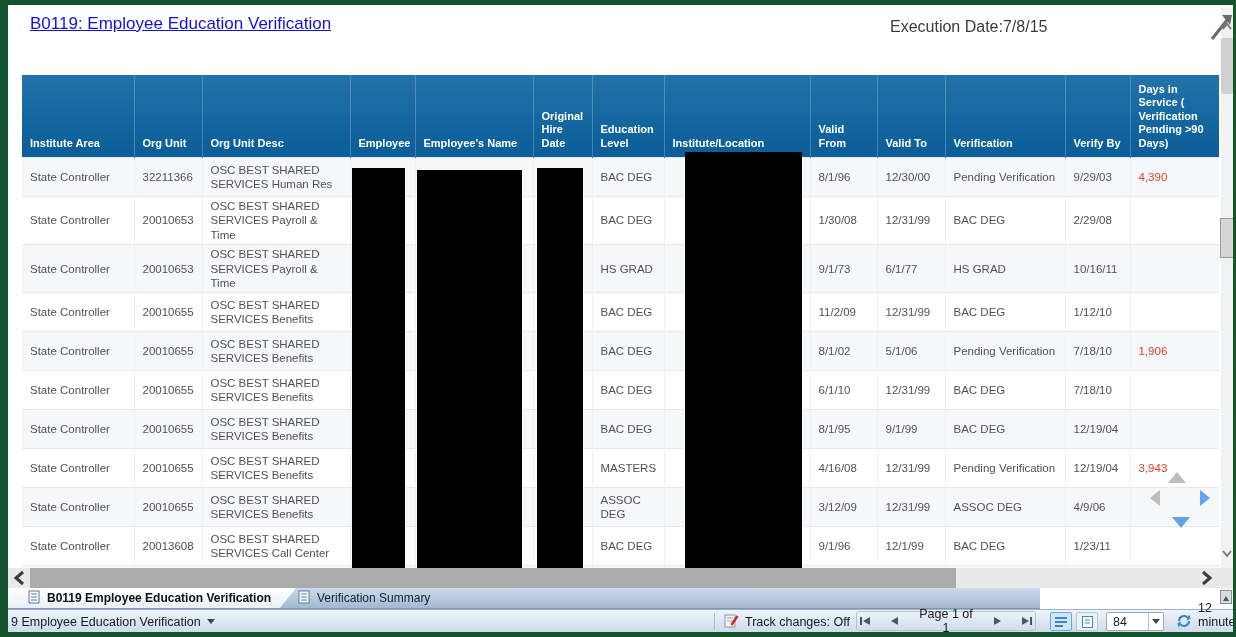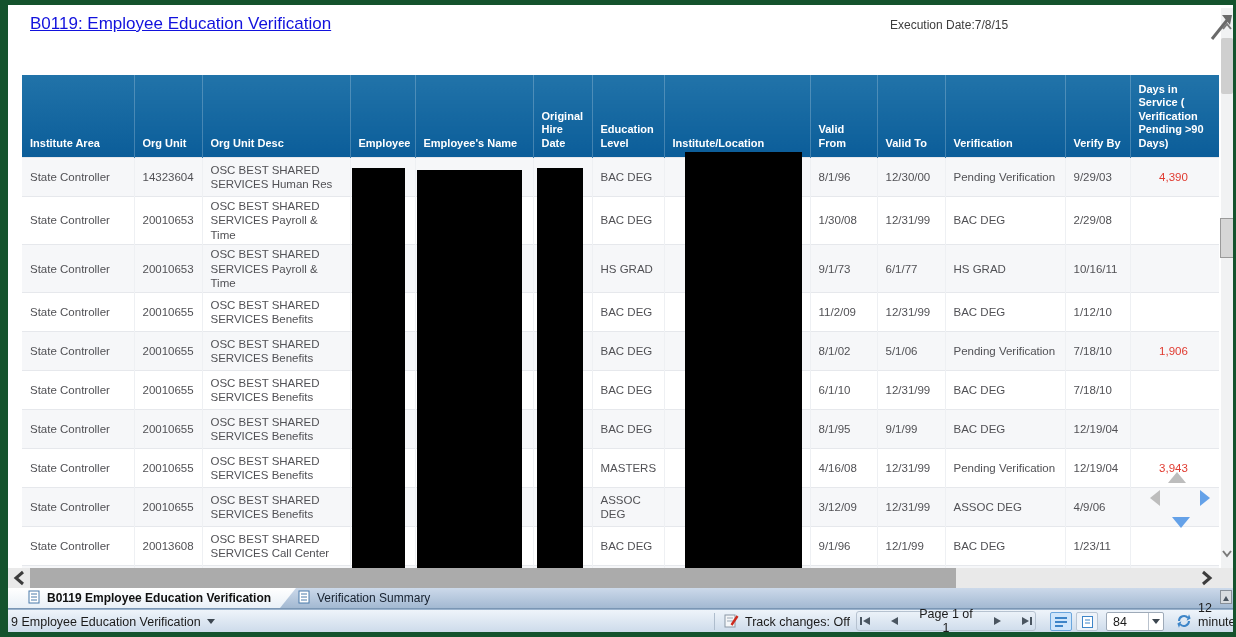--- a/index.html
+++ b/index.html
@@ -2,32 +2,32 @@
 <html><head>
 <meta charset="utf-8">
 <style>
   html,body{margin:0;padding:0;}
   body{font-family:"Liberation Sans", sans-serif; background:#240606;}
   .screen{position:relative;width:1236px;height:637px;background:#14532d;overflow:hidden;}
   .content{position:absolute;left:8px;top:5px;width:1225px;height:627px;background:#ffffff;overflow:hidden;}
 
   
   .report-title{position:absolute;left:22px;top:9px;font-size:17px;color:#1212dd;text-decoration:underline;cursor:pointer;}
-  .exec-date{position:absolute;left:882px;top:13px;font-size:12px;color:#3c3c3c;}
+  .exec-date{position:absolute;left:882px;top:13px;font-size:16px;color:#3c3c3c;}
 
   
   .table-clip{position:absolute;left:14px;top:70px;width:1197px;height:495px;overflow:hidden;}
   table{border-collapse:collapse;table-layout:fixed;width:1197px;}
   thead th{height:75px;vertical-align:bottom;text-align:left;color:#ffffff;font-size:11px;font-weight:bold;
     line-height:1.22;padding:0 5px 7px 8px;background:linear-gradient(#2173a9,#0b5d99);
     border-right:1px solid rgba(255,255,255,.22);}
   tbody td{height:34px;font-size:11.5px;color:#515155;padding:2px 5px 2px 8px;vertical-align:middle;
     border-top:1px solid #e6e8ec;border-right:1px solid #eef0f3;line-height:1.25;}
   tbody tr:nth-child(odd){background:#f6f7f9;}
-  tbody td.days{color:#e03a30;text-align:center;padding-right:10px;}
+  tbody td.days{color:#e03a30;text-align:left;padding-right:10px;}
 
   
   .redact{position:absolute;background:#000;}
   .redact-emp{left:344px;top:163px;width:53px;height:402px;}
   .redact-name{left:409px;top:165px;width:105px;height:400px;}
   .redact-hire{left:529px;top:163px;width:46px;height:402px;}
   .redact-inst{left:677px;top:147px;width:117px;height:418px;}
 
   
   .tri{position:absolute;width:0;height:0;}
@@ -41,21 +41,21 @@
   .vthumb1{position:absolute;left:0;top:30px;width:12px;height:56px;background:#cfcfcf;border-radius:2px;}
   .vthumb2{position:absolute;left:-1px;top:210px;width:13px;height:38px;background:#d6d6d6;border:1px solid #9a9a9a;}
   .vchev{position:absolute;left:0;}
 
   
   .hscroll{position:absolute;left:0;top:563px;width:1225px;height:20px;background:#e9e9e9;}
   .hthumb{position:absolute;left:22px;top:0;width:926px;height:20px;background:#ababab;}
   .hchev{position:absolute;top:2px;}
 
   
-  .tabbar{position:absolute;left:0;top:583px;width:1225px;height:20px;background:linear-gradient(#ccd9ea,#a3b9d2);border-bottom:1px solid #7a96b4;}
+  .tabbar{position:absolute;left:0;top:583px;width:1032px;height:20px;background:linear-gradient(#ccd9ea,#a3b9d2);border-bottom:1px solid #7a96b4;}
   .tab{position:absolute;top:0;height:20px;display:flex;align-items:center;gap:7px;font-size:12px;color:#16202e;cursor:pointer;}
   .tab-active{left:0px;width:268px;padding-left:20px;font-weight:bold;color:#101010;
     background:linear-gradient(#ffffff,#e9f0f7);clip-path:polygon(0 0,100% 0,calc(100% - 16px) 100%,0 100%);}
   .tab-inactive{left:284px;padding-left:6px;}
   .tabscroll-btn{position:absolute;left:1212px;top:2px;width:12px;height:14px;background:#d8dce0;border:1px solid #878f98;box-sizing:border-box;}
 
   
   .statusbar{position:absolute;left:0;top:604px;width:1225px;height:23px;background:linear-gradient(#eef4fa,#ccdaea);border-top:1px solid #9ab2cc;font-size:12.5px;color:#1b1b1b;}
   .sb-item{position:absolute;top:0;height:23px;display:flex;align-items:center;gap:6px;}
   .sb-sep{position:absolute;top:3px;width:1px;height:17px;background:#aebdcd;}
@@ -112,21 +112,21 @@
               <th>Valid From</th>
               <th>Valid To</th>
               <th>Verification</th>
               <th>Verify By</th>
               <th>Days in Service ( Verification Pending &gt;90 Days)</th>
             </tr>
           </thead>
         <tbody id="tbody">
             <tr>
               <td>State Controller</td>
-              <td>14323604</td>
+              <td>32211366</td>
               <td>OSC BEST SHARED SERVICES Human Res</td>
               <td></td>
               <td></td>
               <td></td>
               <td>BAC DEG</td>
               <td></td>
               <td>8/1/96</td>
               <td>12/30/00</td>
               <td>Pending Verification</td>
               <td>9/29/03</td>

